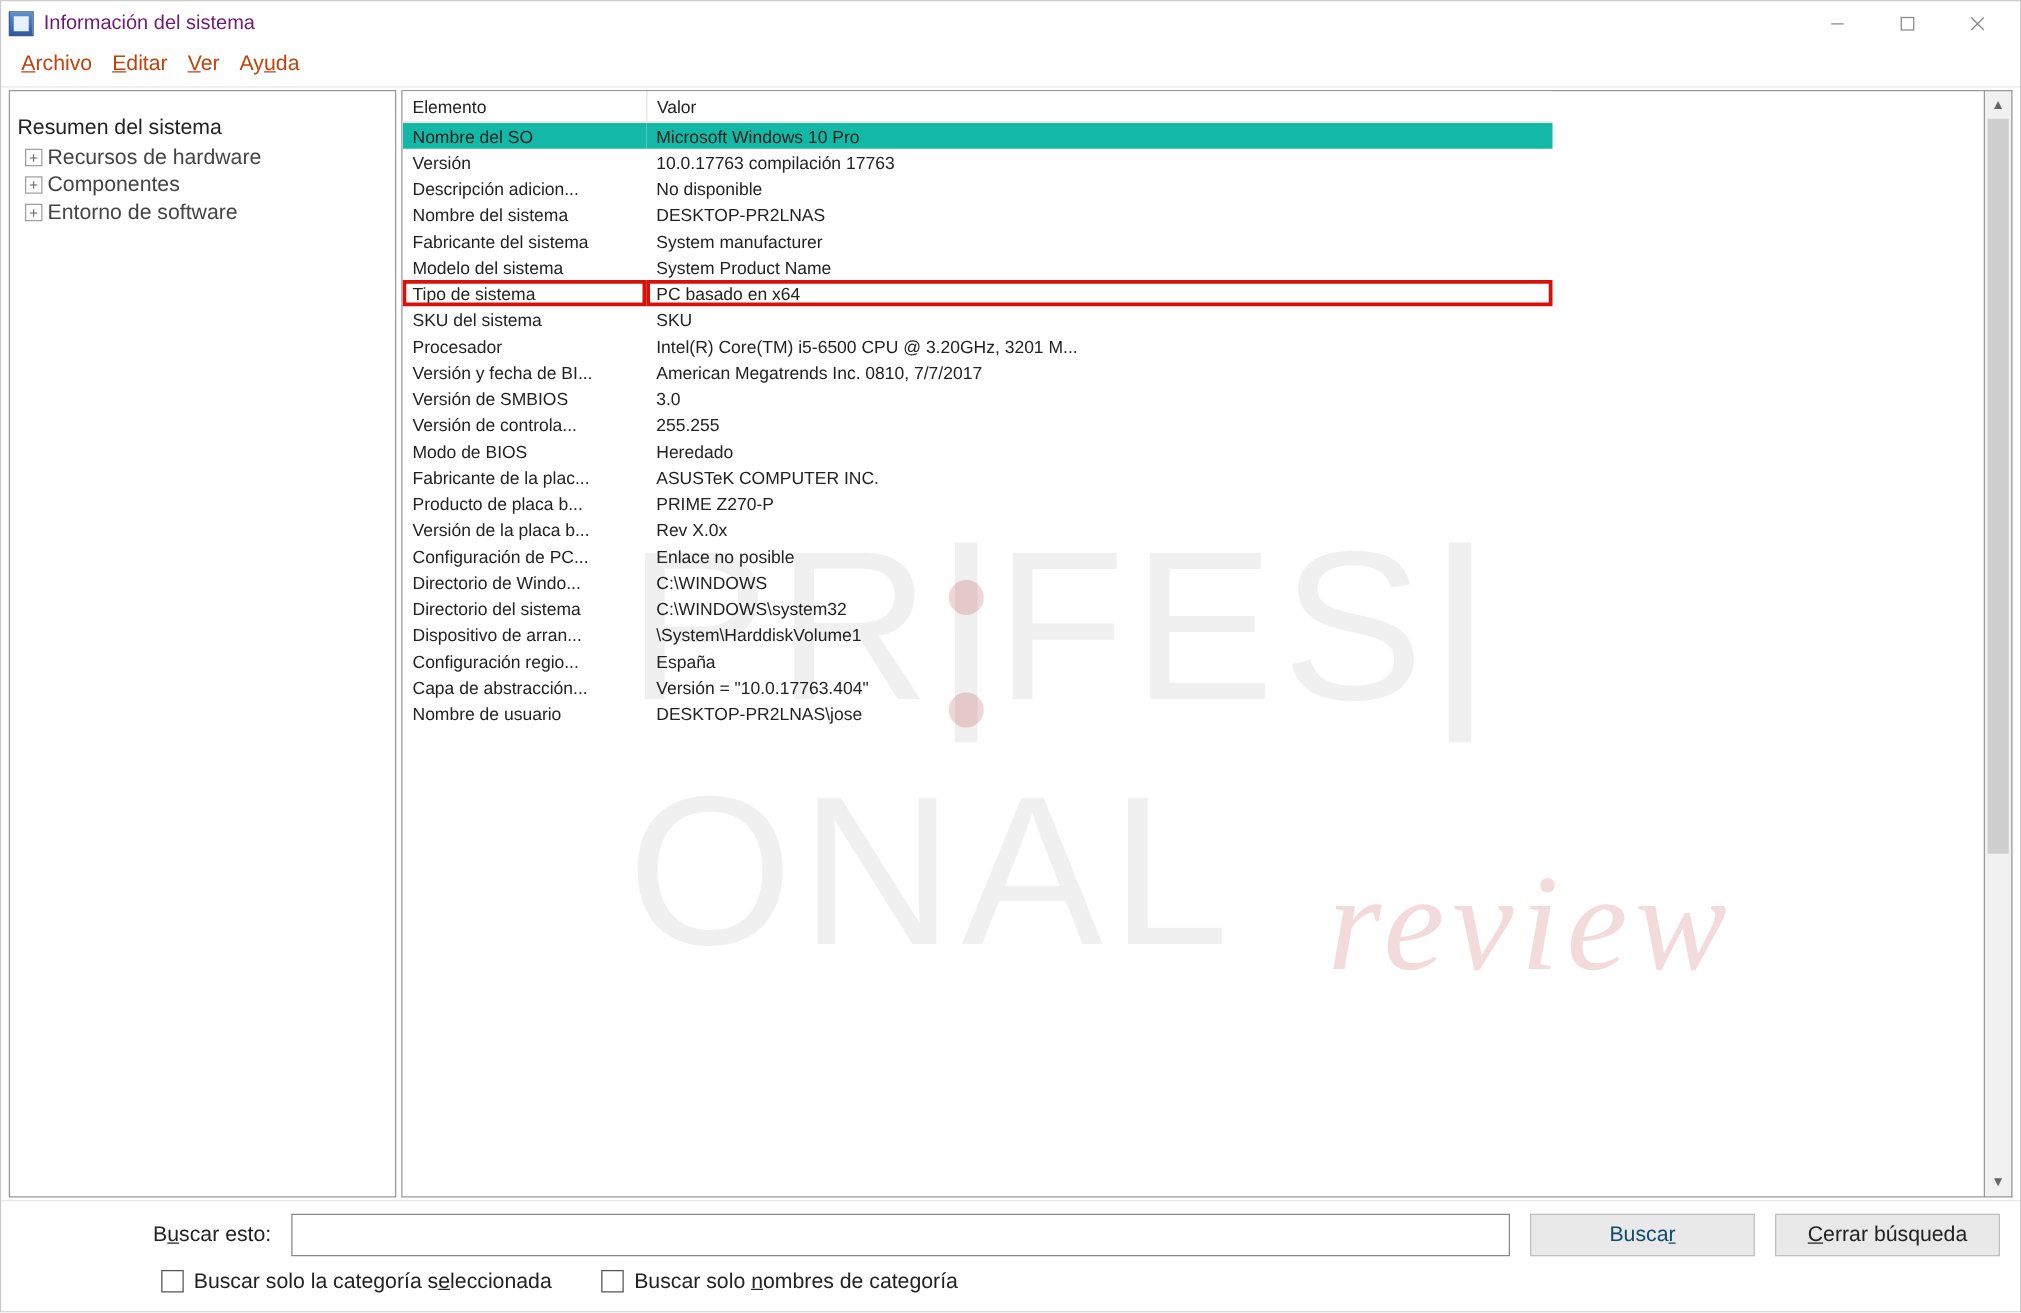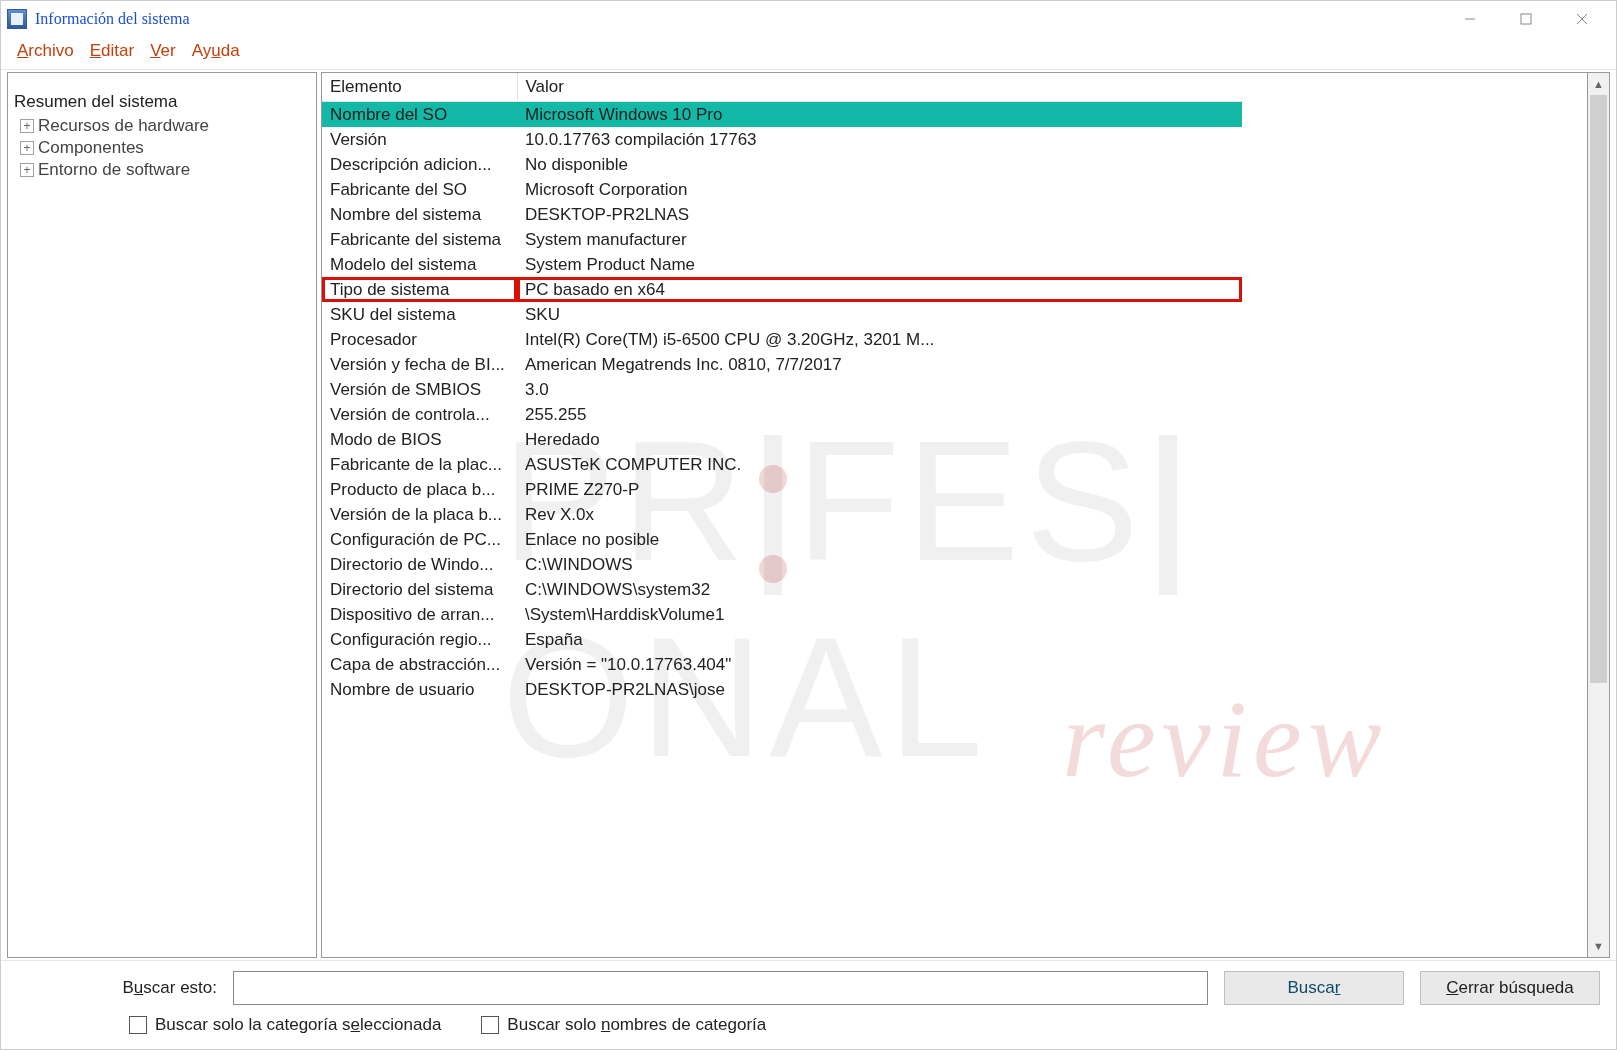--- a/index.html
+++ b/index.html
@@ -3,41 +3,41 @@
 <meta charset="utf-8">
 <style>
   * { box-sizing: border-box; margin: 0; padding: 0; }
   html, body { width: 1617px; height: 1050px; font-family: "Segoe UI", Tahoma, sans-serif; font-size: 17px; color: #222; background: #fff; overflow: hidden; }
   .window { display: flex; flex-direction: column; width: 100%; height: 100%; border: 1px solid #ccc; }
 
   
   .titlebar { display: flex; align-items: center; height: 36px; padding: 0 6px; }
   .titlebar .app-icon { width: 20px; height: 20px; margin-right: 8px; background: linear-gradient(#5b8fd6,#2d5aa0); border: 1px solid #3a5a8a; position: relative; }
   .titlebar .app-icon::after { content:""; position:absolute; inset:3px; background:#e8f0fa; }
-  .titlebar .title { color: #1d4ed8; font-size: 16px; font-family: Liberation Serif, serif; }
+  .titlebar .title { color: #701a75; font-size: 16px; }
   .titlebar .spacer { flex: 1; }
   .winbtn { width: 56px; height: 36px; display:flex; align-items:center; justify-content:center; color:#888; font-size:15px; }
   .winbtn svg { stroke:#888; stroke-width:1; fill:none; }
 
   
   .menubar { display: flex; gap: 4px; padding: 2px 10px 6px 10px; color: #c2410c; font-size: 17px; }
   .menubar .menu-item { padding: 2px 6px; }
   .menubar .menu-item .ul { text-decoration: underline; }
 
   
   .main { flex: 1; display: flex; border-top: 1px solid #e6e6e6; min-height: 0; }
   .tree-panel { width: 310px; border: 1px solid #999; margin: 2px 2px 2px 6px; padding: 18px 6px; overflow:auto; background:#fff; }
   .tree-root { font-size: 17px; color: #222; }
   .tree-root .root-label { padding: 1px 0 3px 0; }
   .tree-node { display:flex; align-items:center; gap:4px; padding: 1px 0 1px 6px; color:#444; }
   .expander { width:14px; height:14px; border:1px solid #a0a0a0; display:inline-flex; align-items:center; justify-content:center; font-size:12px; line-height:1; color:#666; background:#fff; }
 
   .details-wrap { flex:1; display:flex; margin: 2px 0 2px 2px; min-width:0; }
   .details-panel { flex:1; border:1px solid #999; overflow:hidden; position:relative; background:#fff; }
-  .details-table { width: 920px; border-collapse: collapse; font-size: 17px; table-layout: fixed; }
+  .details-table { width: 920px; border-collapse: collapse; font-size: 14px; table-layout: fixed; }
   .details-table th { text-align:left; font-weight:400; padding: 4px 8px; border-bottom:1px solid #e3e3e3; border-right:1px solid #e3e3e3; color:#222; background:#fff; position:sticky; top:0; }
   .details-table th:last-child { border-right:none; }
   .details-table td { padding: 2.5px 8px; white-space: nowrap; overflow:hidden; text-overflow:ellipsis; }
   .details-table td.name { width: 195px; max-width:195px; }
   .details-table tr.alt td { background:#14b8a6; }
   .details-table tr.hl td { outline:3px solid #d9100a; outline-offset:-3px; position:relative; }
   .details-scroll { position:absolute; inset:0; overflow-y:scroll; overflow-x:hidden; }
 
   .vscrollbar { width: 22px; border:1px solid #999; border-left:none; margin-right:6px; background:#f1f1f1; display:flex; flex-direction:column; }
   .vscrollbar .arrow { height:22px; display:flex; align-items:center; justify-content:center; color:#666; font-size:11px; }
@@ -142,24 +142,20 @@
                 </tr>
                 <tr>
                   <td class="name">Versión</td>
                   <td>10.0.17763 compilación 17763</td>
                 </tr>
                 <tr>
                   <td class="name">Descripción adicion...</td>
                   <td>No disponible</td>
                 </tr>
                 <tr>
-                  <td class="name">Fabricante del SO</td>
-                  <td>Microsoft Corporation</td>
-                </tr>
-                <tr>
                   <td class="name">Nombre del sistema</td>
                   <td>DESKTOP-PR2LNAS</td>
                 </tr>
                 <tr>
                   <td class="name">Fabricante del sistema</td>
                   <td>System manufacturer</td>
                 </tr>
                 <tr>
                   <td class="name">Modelo del sistema</td>
                   <td>System Product Name</td>

